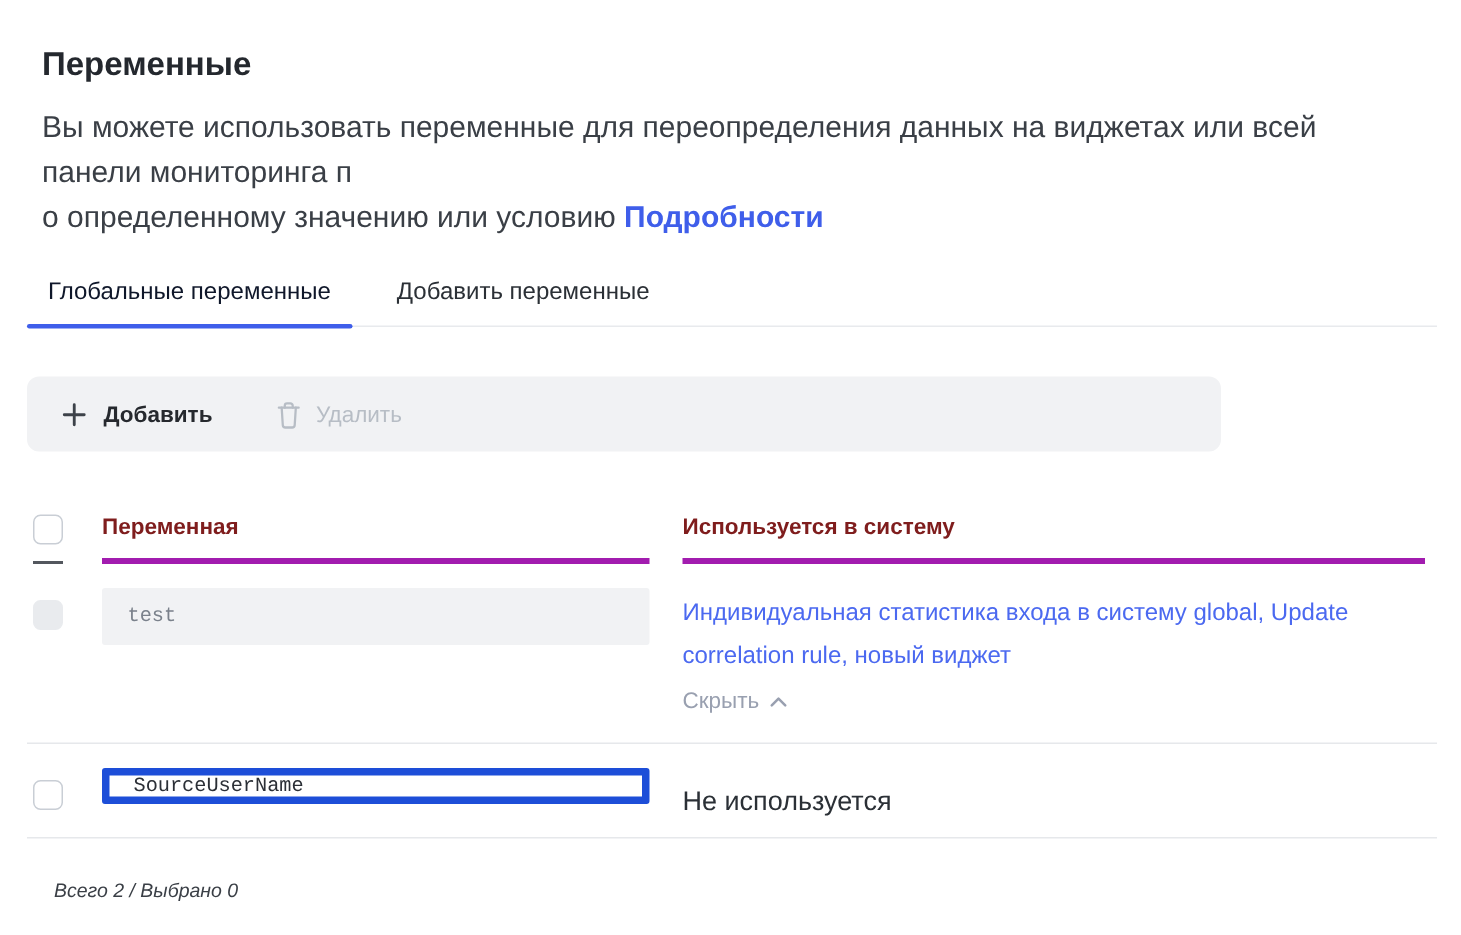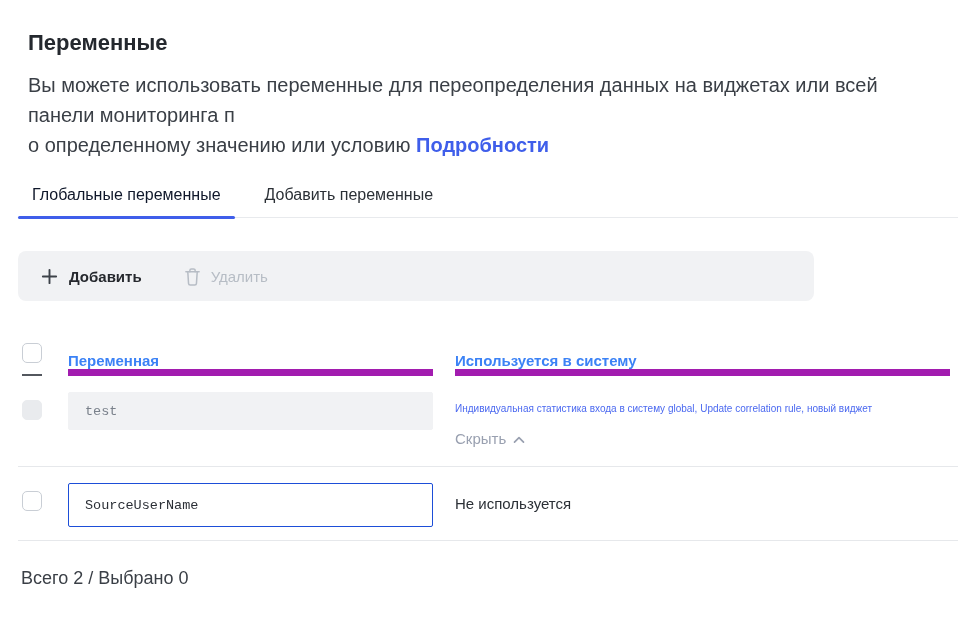--- a/index.html
+++ b/index.html
@@ -59,22 +59,22 @@
 
   
   .table { margin-left: 18px; width: 940px; }
   .thead { display: flex; align-items: flex-end; margin-top: 42px; }
   .cell-check { width: 20px; margin-left: 4px; margin-right: 26px; flex: none; }
   .cell-var   { width: 365px; margin-right: 22px; flex: none; }
   .cell-usage { width: 495px; flex: none; }
   .thead .cell-check { padding-bottom: 11px; border-bottom: 2px solid #53575e; }
   .thead .cell-var,
   .thead .cell-usage {
-    border-bottom: 7px solid #a21caf;
-    font-size: 15px; font-weight: bold; color: #3b82f6;
+    padding-bottom: 12px; border-bottom: 4px solid #a21caf;
+    font-size: 15px; font-weight: bold; color: #7f1d1d;
   }
   .checkbox {
     width: 20px; height: 20px; border-radius: 5px;
     background: #ffffff; border: 1px solid #c9ced5; cursor: pointer;
   }
   .checkbox.disabled {
     background: #e9ebee; border: 1px solid #e9ebee; cursor: default;
   }
   .trow {
     display: flex; align-items: flex-start;
@@ -86,33 +86,33 @@
   .var-input {
     width: 100%; height: 38px;
     border-radius: 2px; padding: 0 16px;
     font-family: "Liberation Mono", "DejaVu Sans Mono", monospace;
     font-size: 13.5px; outline: none;
   }
   .var-input.filled {
     background: #f1f2f4; border: 1px solid #f1f2f4; color: #7a818b;
   }
   .var-input.outlined {
-    height: 44px; background: #ffffff; border: 1px solid #1d4ed8; color: #2b2f36;
+    height: 24px; background: #ffffff; border: 5px solid #1d4ed8; color: #2b2f36;
   }
-  .links-block { font-size: 10px; line-height: 29px; color: #4b69f0; margin-top: 2px; }
+  .links-block { font-size: 16px; line-height: 29px; color: #4b69f0; margin-top: 2px; }
   .widget-link { color: #4b69f0; }
   .collapse-toggle {
     display: inline-flex; align-items: center; gap: 7px;
     margin-top: 7px; font-size: 15px; color: #99a0b0; cursor: pointer;
   }
-  .usage-text { font-size: 15px; color: #2b3036; margin-top: 12px; }
+  .usage-text { font-size: 18px; color: #2b3036; margin-top: 12px; }
 
   .footer-summary {
-    margin: 27px 0 0 21px;
-    font-size: 18px; color: #3a3f46;
+    margin: 27px 0 0 36px;
+    font-size: 13px; color: #3a3f46; font-style: italic;
   }
 </style>
 </head>
 <body>
 
 <h1 class="page-title">Переменные</h1>
 
 <p class="description">
   <span>Вы можете использовать переменные для переопределения данных на виджетах или всей панели мониторинга п</span><br>
   <span>о определенному значению или условию</span>

